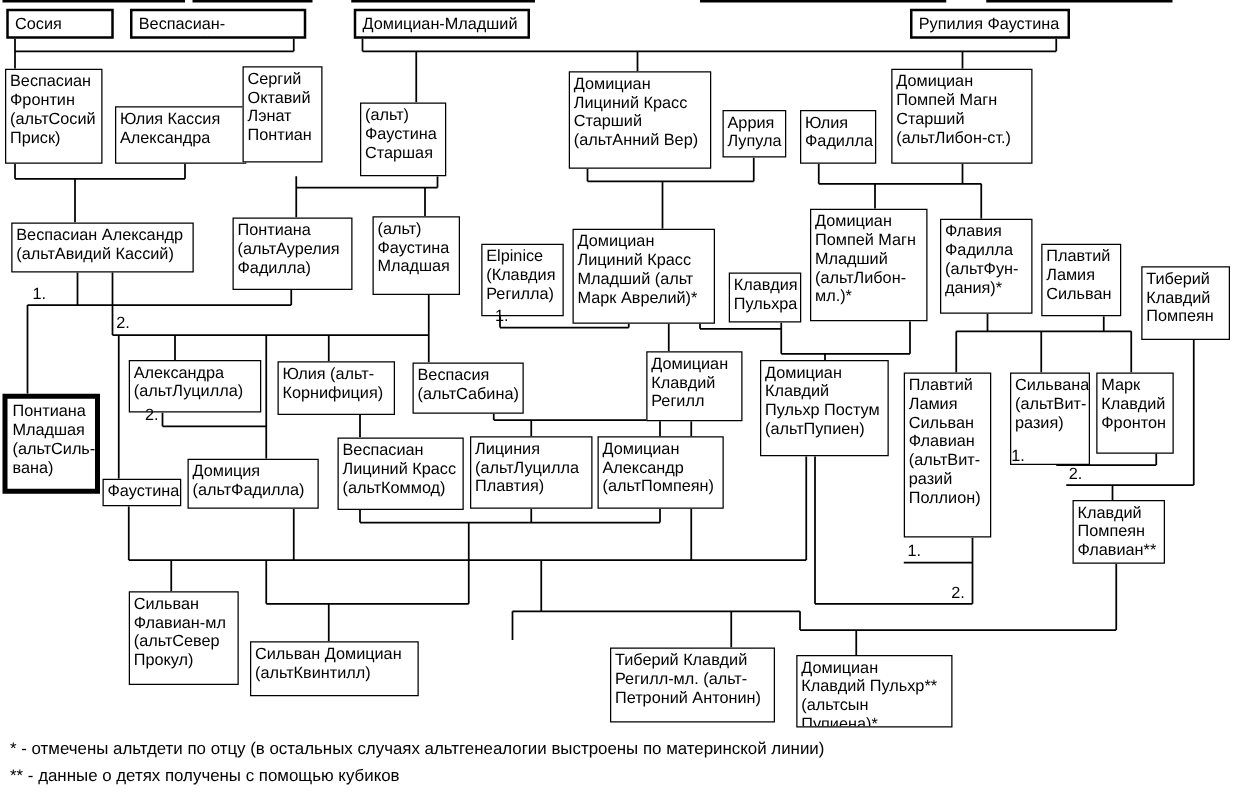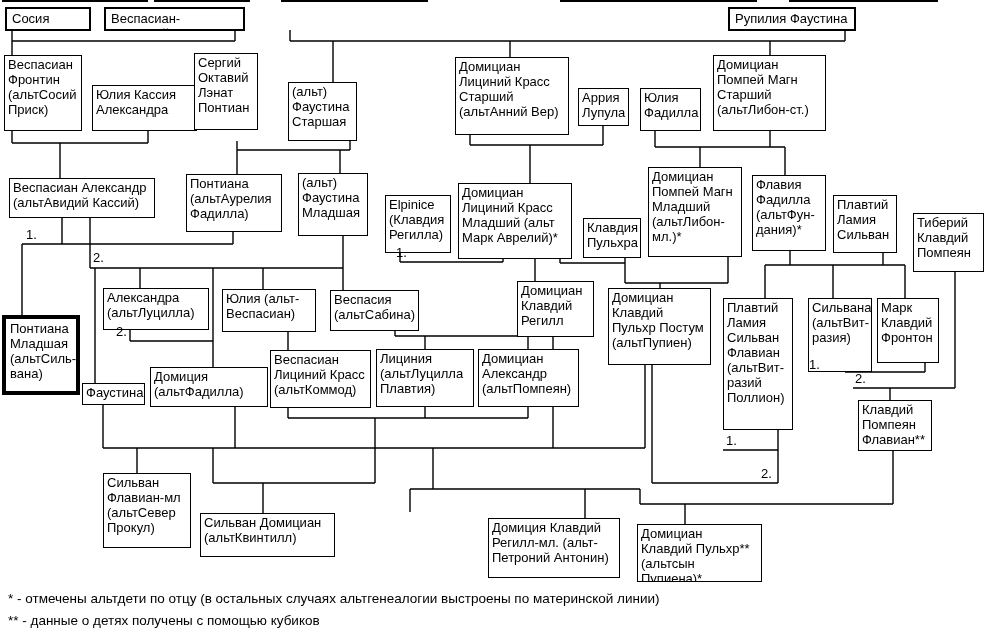--- a/index.html
+++ b/index.html
@@ -52,20 +52,21 @@
       M288 408V418 M288 418H528 M425 407V418 M528 407V418 M375 418V448
       M103 405V448 M103 448H645 M235 407V448 M553 337V448 M645 365V448 M137 448V473
       M213 448V483 M213 483H375 M375 448V483 M263 483V513
       M433 448V489 M410 489H640 M410 489V512 M585 489V518 M640 489V504
       M640 504H893 M893 451V504 M685 504V524
       M723 450H778 M778 430V483 M652 483H778 M652 365V483"></path>
   </svg>
 
   <div class="node gen1" style="left:5px;top:7px;width:86px;height:24px">Сосия Полла</div>
   <div class="node gen1" style="left:104px;top:7px;width:141px;height:24px">Веспасиан-Младший</div>
+  <div class="node gen1" style="left:283px;top:7px;width:141px;height:24px">Домициан-Младший</div>
   <div class="node gen1" style="left:728px;top:7px;width:128px;height:24px">Рупилия Фаустина</div>
 
   <div class="node" style="left:4px;top:55px;width:78px;height:76px">Веспасиан
 Фронтин
 (альтСосий
 Приск)</div>
   <div class="node" style="left:92px;top:85px;width:105px;height:46px">Юлия Кассия
 Александра</div>
   <div class="node" style="left:194px;top:53px;width:64px;height:77px">Сергий
 Октавий
@@ -116,21 +117,21 @@
   <div class="node" style="left:833px;top:195px;width:64px;height:58px">Плавтий
 Ламия
 Сильван</div>
   <div class="node" style="left:913px;top:213px;width:71px;height:59px">Тиберий
 Клавдий
 Помпеян</div>
 
   <div class="node" style="left:103px;top:288px;width:106px;height:42px">Александра
 (альтЛуцилла)</div>
   <div class="node" style="left:222px;top:289px;width:94px;height:43px">Юлия (альт-
-Веспасиан)</div>
+Корнифиция)</div>
   <div class="node" style="left:330px;top:290px;width:89px;height:41px">Веспасия
 (альтСабина)</div>
   <div class="node" style="left:517px;top:281px;width:77px;height:56px">Домициан
 Клавдий
 Регилл</div>
   <div class="node" style="left:608px;top:288px;width:103px;height:77px">Домициан
 Клавдий
 Пульхр Постум
 (альтПупиен)</div>
   <div class="node" style="left:723px;top:298px;width:70px;height:132px">Плавтий
@@ -145,42 +146,42 @@
 разия)</div>
   <div class="node" style="left:877px;top:298px;width:62px;height:65px">Марк
 Клавдий
 Фронтон</div>
 
   <div class="node hl" style="left:2px;top:315px;width:78px;height:80px">Понтиана
 Младшая
 (альтСиль-
 вана)</div>
   <div class="node" style="left:82px;top:383px;width:63px;height:22px">Фаустина</div>
-  <div class="node" style="left:150px;top:367px;width:118px;height:40px">Домиция
+  <div class="node" style="left:150px;top:367px;width:105px;height:40px">Домиция
 (альтФадилла)</div>
   <div class="node" style="left:270px;top:350px;width:101px;height:58px">Веспасиан
 Лициний Красс
 (альтКоммод)</div>
   <div class="node" style="left:376px;top:349px;width:98px;height:58px">Лициния
 (альтЛуцилла
 Плавтия)</div>
   <div class="node" style="left:478px;top:349px;width:101px;height:58px">Домициан
 Александр
 (альтПомпеян)</div>
   <div class="node" style="left:858px;top:400px;width:74px;height:51px">Клавдий
 Помпеян
 Флавиан**</div>
 
   <div class="node" style="left:103px;top:473px;width:88px;height:75px">Сильван
 Флавиан-мл
 (альтСевер
 Прокул)</div>
   <div class="node" style="left:200px;top:513px;width:135px;height:44px">Сильван Домициан
 (альтКвинтилл)</div>
-  <div class="node" style="left:488px;top:518px;width:132px;height:60px">Домиция Клавдий
+  <div class="node" style="left:488px;top:518px;width:132px;height:60px">Тиберий Клавдий
 Регилл-мл. (альт-
 Петроний Антонин)</div>
   <div class="node" style="left:637px;top:524px;width:125px;height:58px">Домициан
 Клавдий Пульхр**
 (альтсын Пупиена)*</div>
 
   <div class="mlabel" style="left:26px;top:228px">1.</div>
   <div class="mlabel" style="left:93px;top:251px">2.</div>
   <div class="mlabel" style="left:396px;top:246px">1.</div>
   <div class="mlabel" style="left:116px;top:325px">2.</div>

